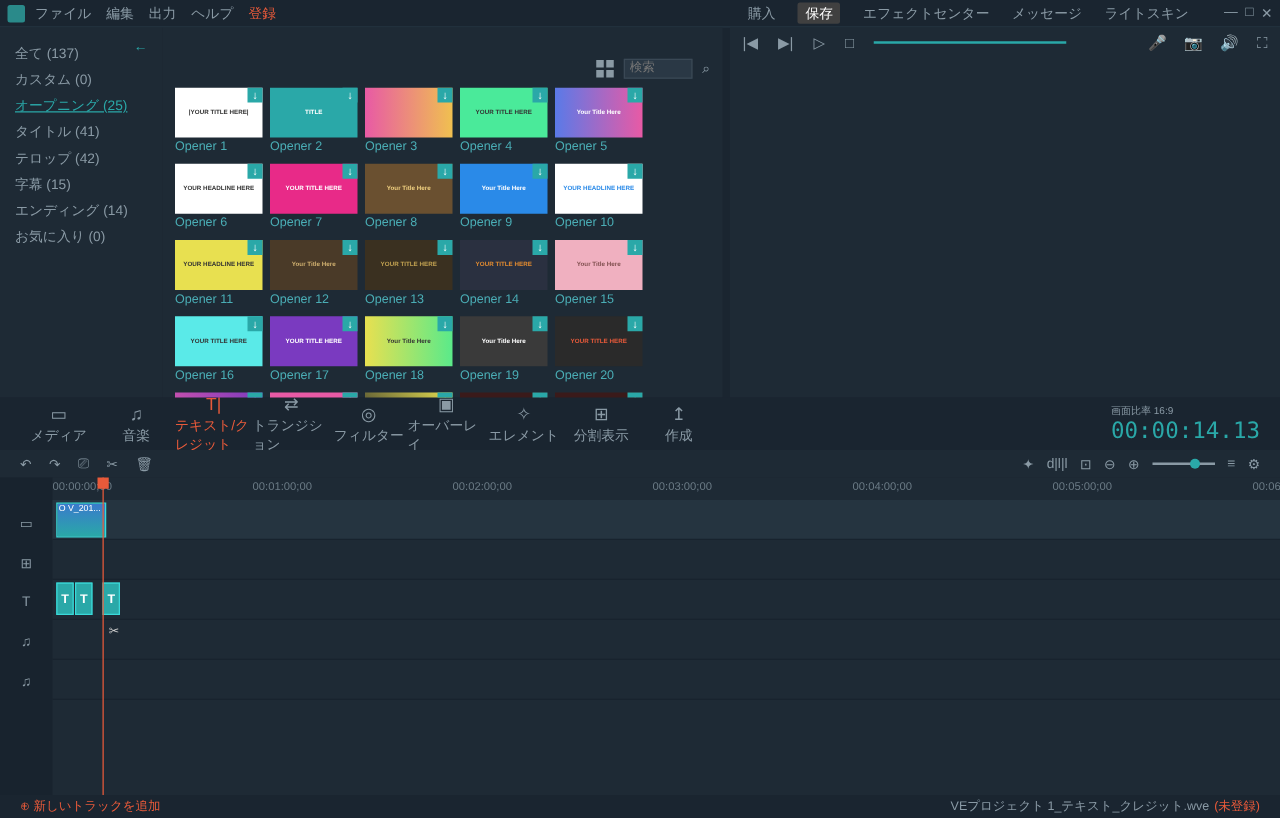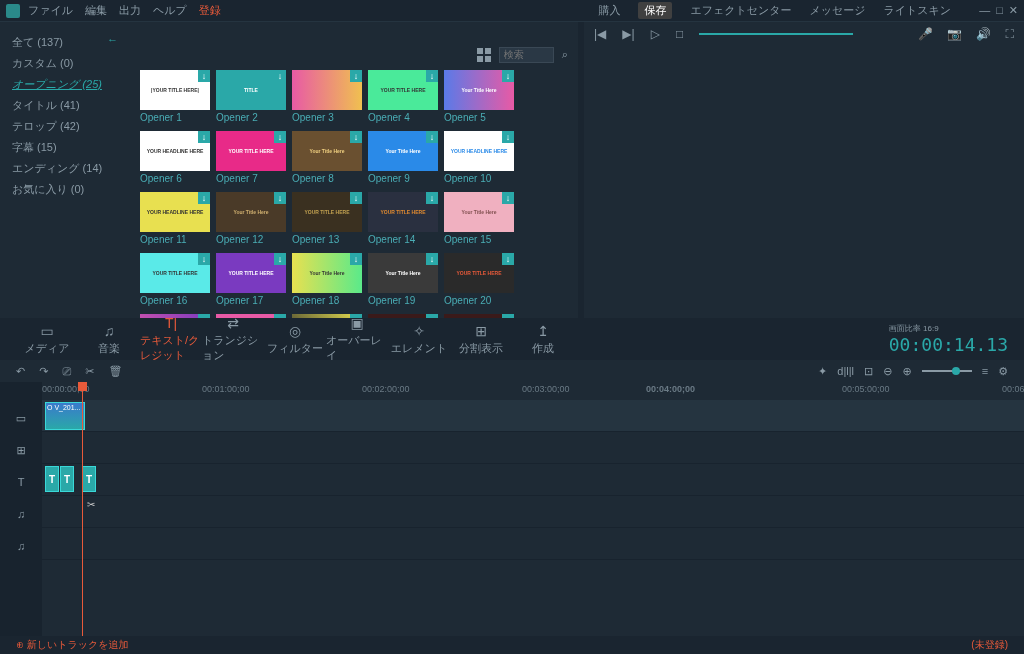--- a/index.html
+++ b/index.html
@@ -13,21 +13,21 @@
 .menubar .menu span { cursor: pointer; }
 .menubar .register { color: #e85a3a; }
 .menubar .right { margin-left: auto; display: flex; gap: 18px; align-items: center; }
 .menubar .save-btn { background: #404040; color: #fff; padding: 1px 6px; border-radius: 2px; }
 .winbtns { display: flex; gap: 6px; margin-left: 10px; }
 
 
 .upper { display: flex; height: 296px; }
 .sidebar { width: 130px; padding: 10px 12px; background: #1e2a35; }
 .sidebar .cat { padding: 3px 0; cursor: pointer; }
-.sidebar .cat.active { color: #2aa8a8; text-decoration: underline; font-style: italic; }
+.sidebar .cat.active { color: #2aa8a8; text-decoration: underline; }
 .sidebar .back { float: right; color: #2aa8a8; }
 
 
 .browser { flex: 1; background: #1e2a35; display: flex; flex-direction: column; padding: 8px 10px 0 10px; overflow: hidden; }
 .browser-top { height: 20px; display: flex; justify-content: flex-end; gap: 8px; align-items: center; margin-top: 16px; }
 .browser-top .search { width: 55px; background: #2a3845; border: 1px solid #3a4855; height: 16px; color: #aaa; padding: 0 4px; font-size: 10px; }
 .browser-top .viewbtn { width: 14px; height: 14px; display: grid; grid-template-columns: 1fr 1fr; grid-template-rows: 1fr 1fr; gap: 2px; cursor: pointer; }
 .browser-top .viewbtn span { background: #8a9aa5; }
 .thumb-grid { display: grid; grid-template-columns: repeat(5, 70px); gap: 8px 6px; margin-top: 6px; overflow: hidden; }
 .thumb-item { width: 70px; }
@@ -329,21 +329,21 @@
       <div class="track-head">T</div>
       <div class="track-head">♫</div>
       <div class="track-head">♫</div>
     </div>
     <div class="tracks">
       <div class="ruler" id="ruler">
           <div class="tick" style="left: 0px;">00:00:00;00</div>
           <div class="tick" style="left: 160px;">00:01:00;00</div>
           <div class="tick" style="left: 320px;">00:02:00;00</div>
           <div class="tick" style="left: 480px;">00:03:00;00</div>
-          <div class="tick" style="left: 604px; font-weight: bold;">00:04:00;00</div>
+          <div class="tick" style="left: 640px;">00:04:00;00</div>
           <div class="tick" style="left: 800px;">00:05:00;00</div>
           <div class="tick" style="left: 960px;">00:06:00;00</div>
         </div>
       <div class="playhead"></div>
       <div class="track video tall">
         <div class="clip-video">O  V_201...</div>
       </div>
       <div class="track"></div>
       <div class="track">
         <div class="clip-title" style="left:3px">T</div>
@@ -353,16 +353,17 @@
       <div class="track">
         <span class="split-icon">✂</span>
       </div>
       <div class="track"></div>
     </div>
   </div>
 
   <div class="footer">
     <span class="add-track">⊕ <span>新しいトラックを追加</span></span>
     <div class="right">
+      <span>VEプロジェクト 1_テキスト_クレジット.wve</span>
       <span class="unsaved">(未登録)</span>
     </div>
   </div>
 </div>
 
 </body></html>

